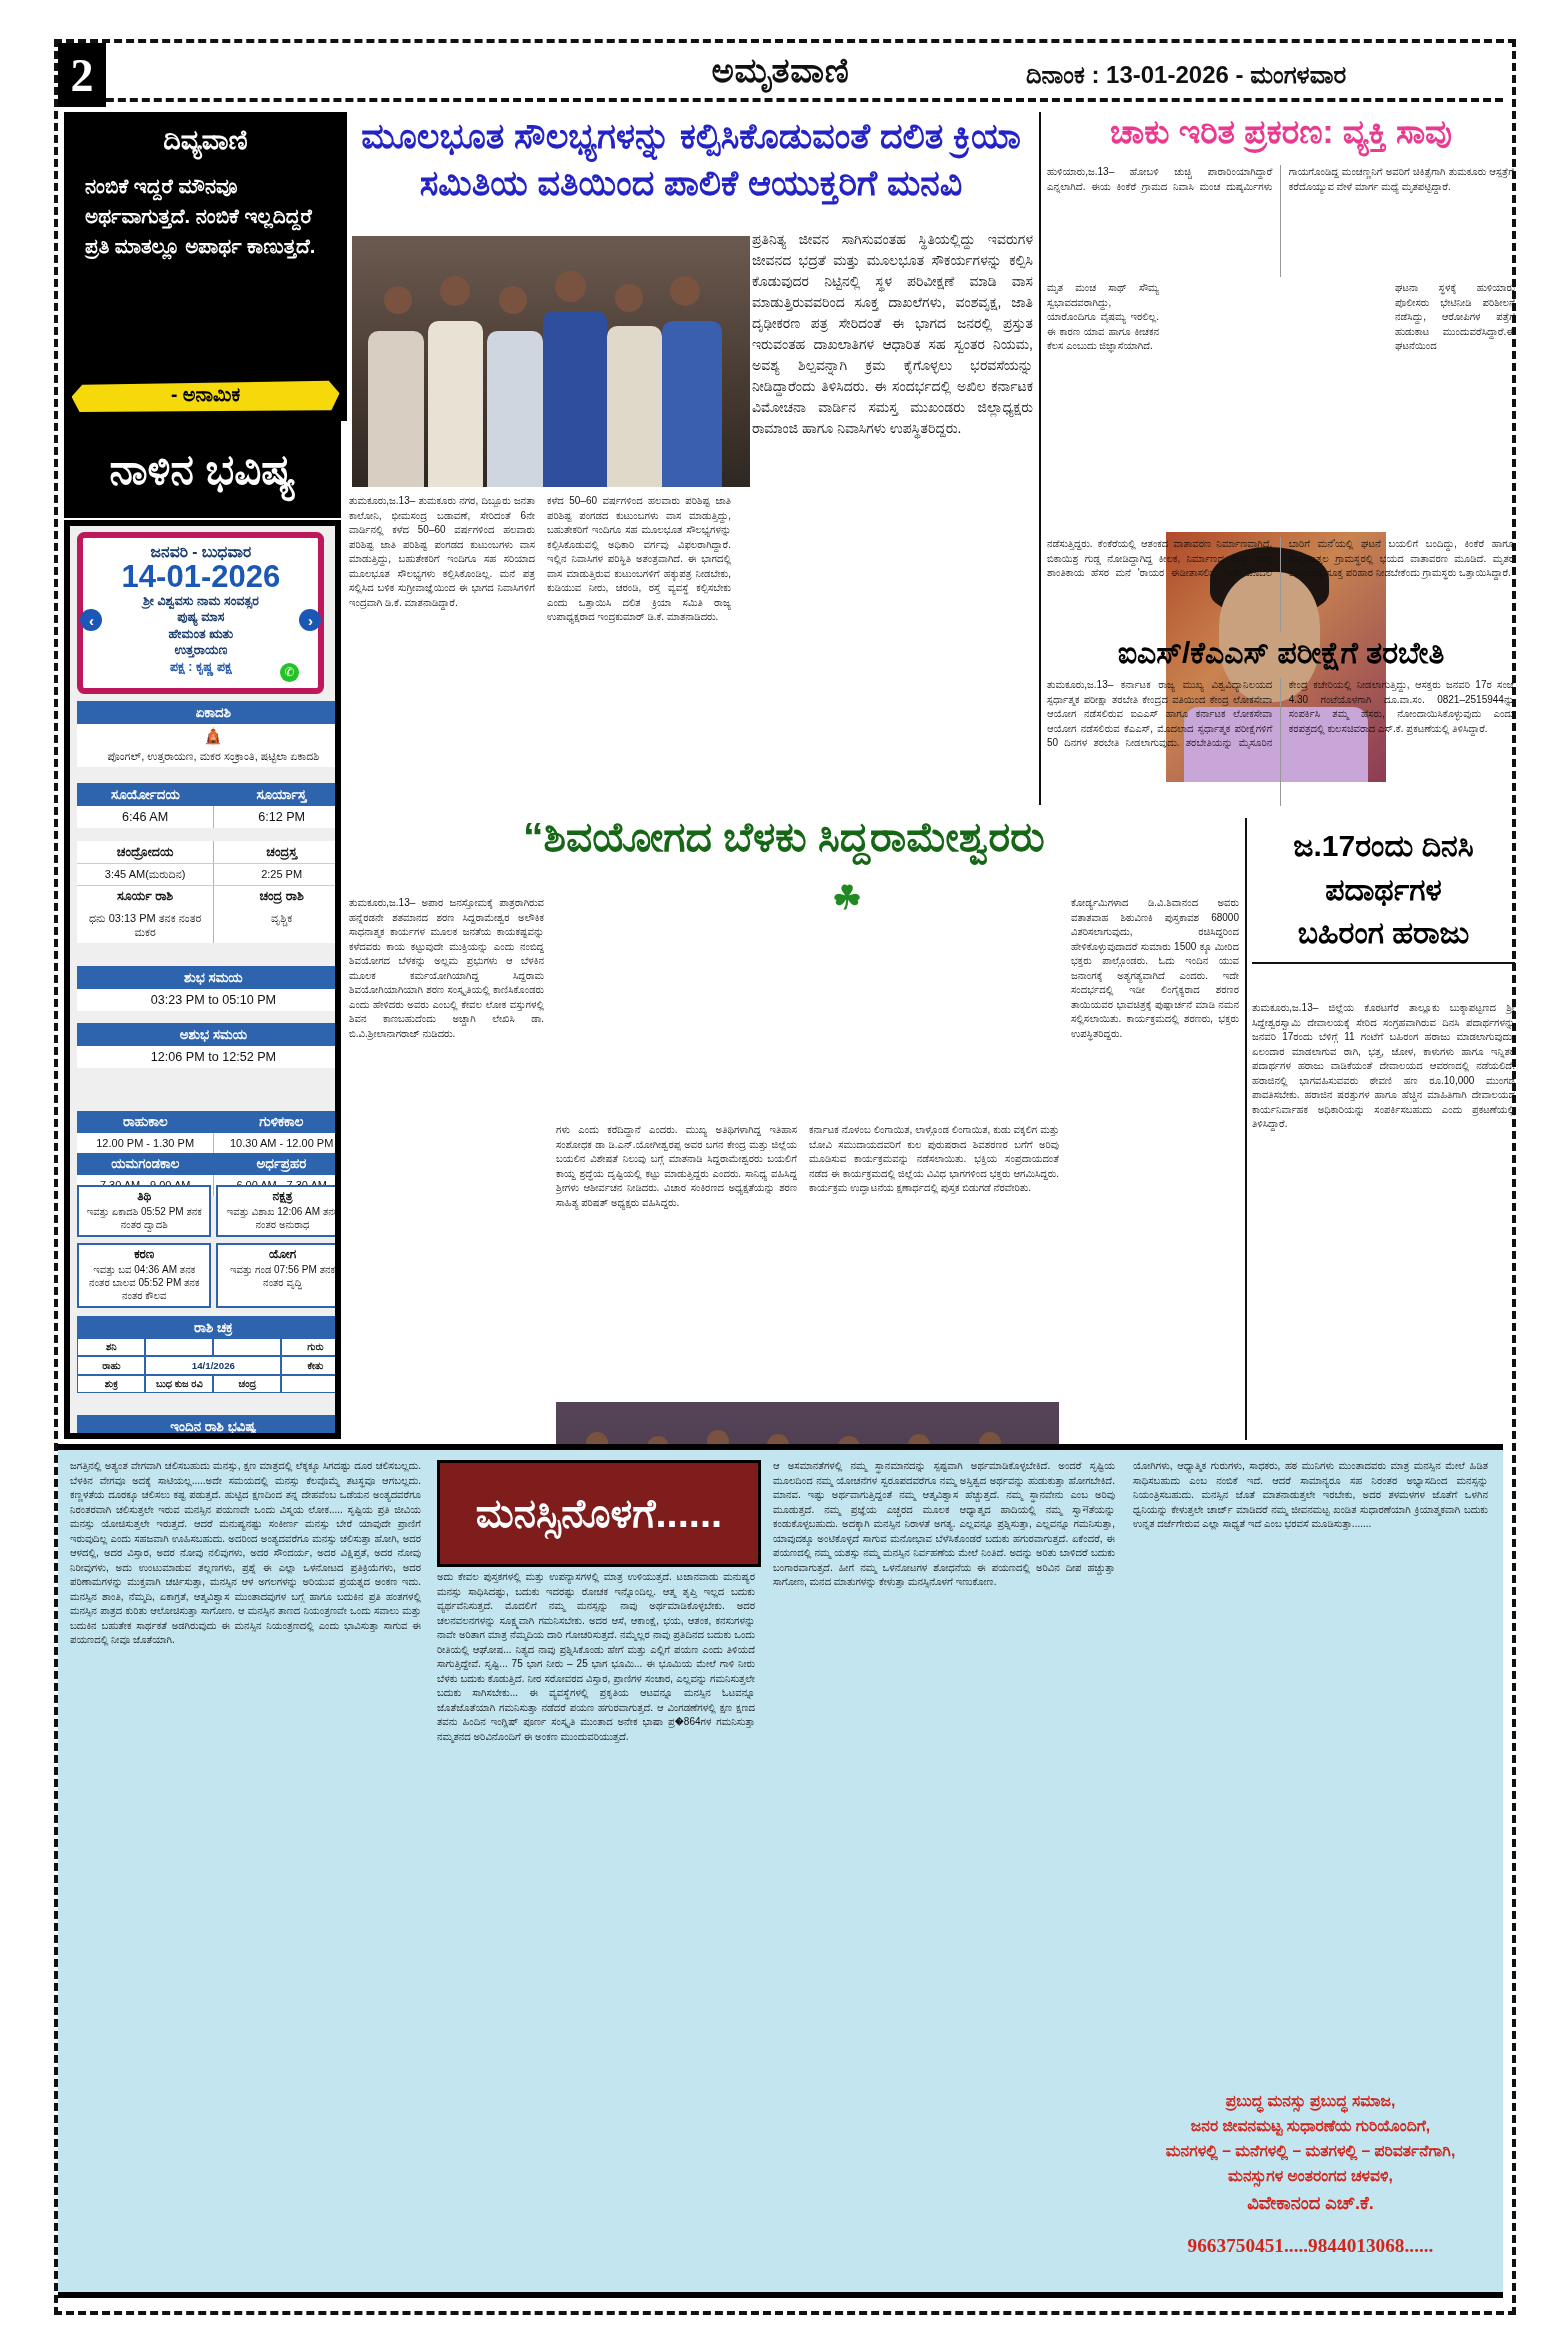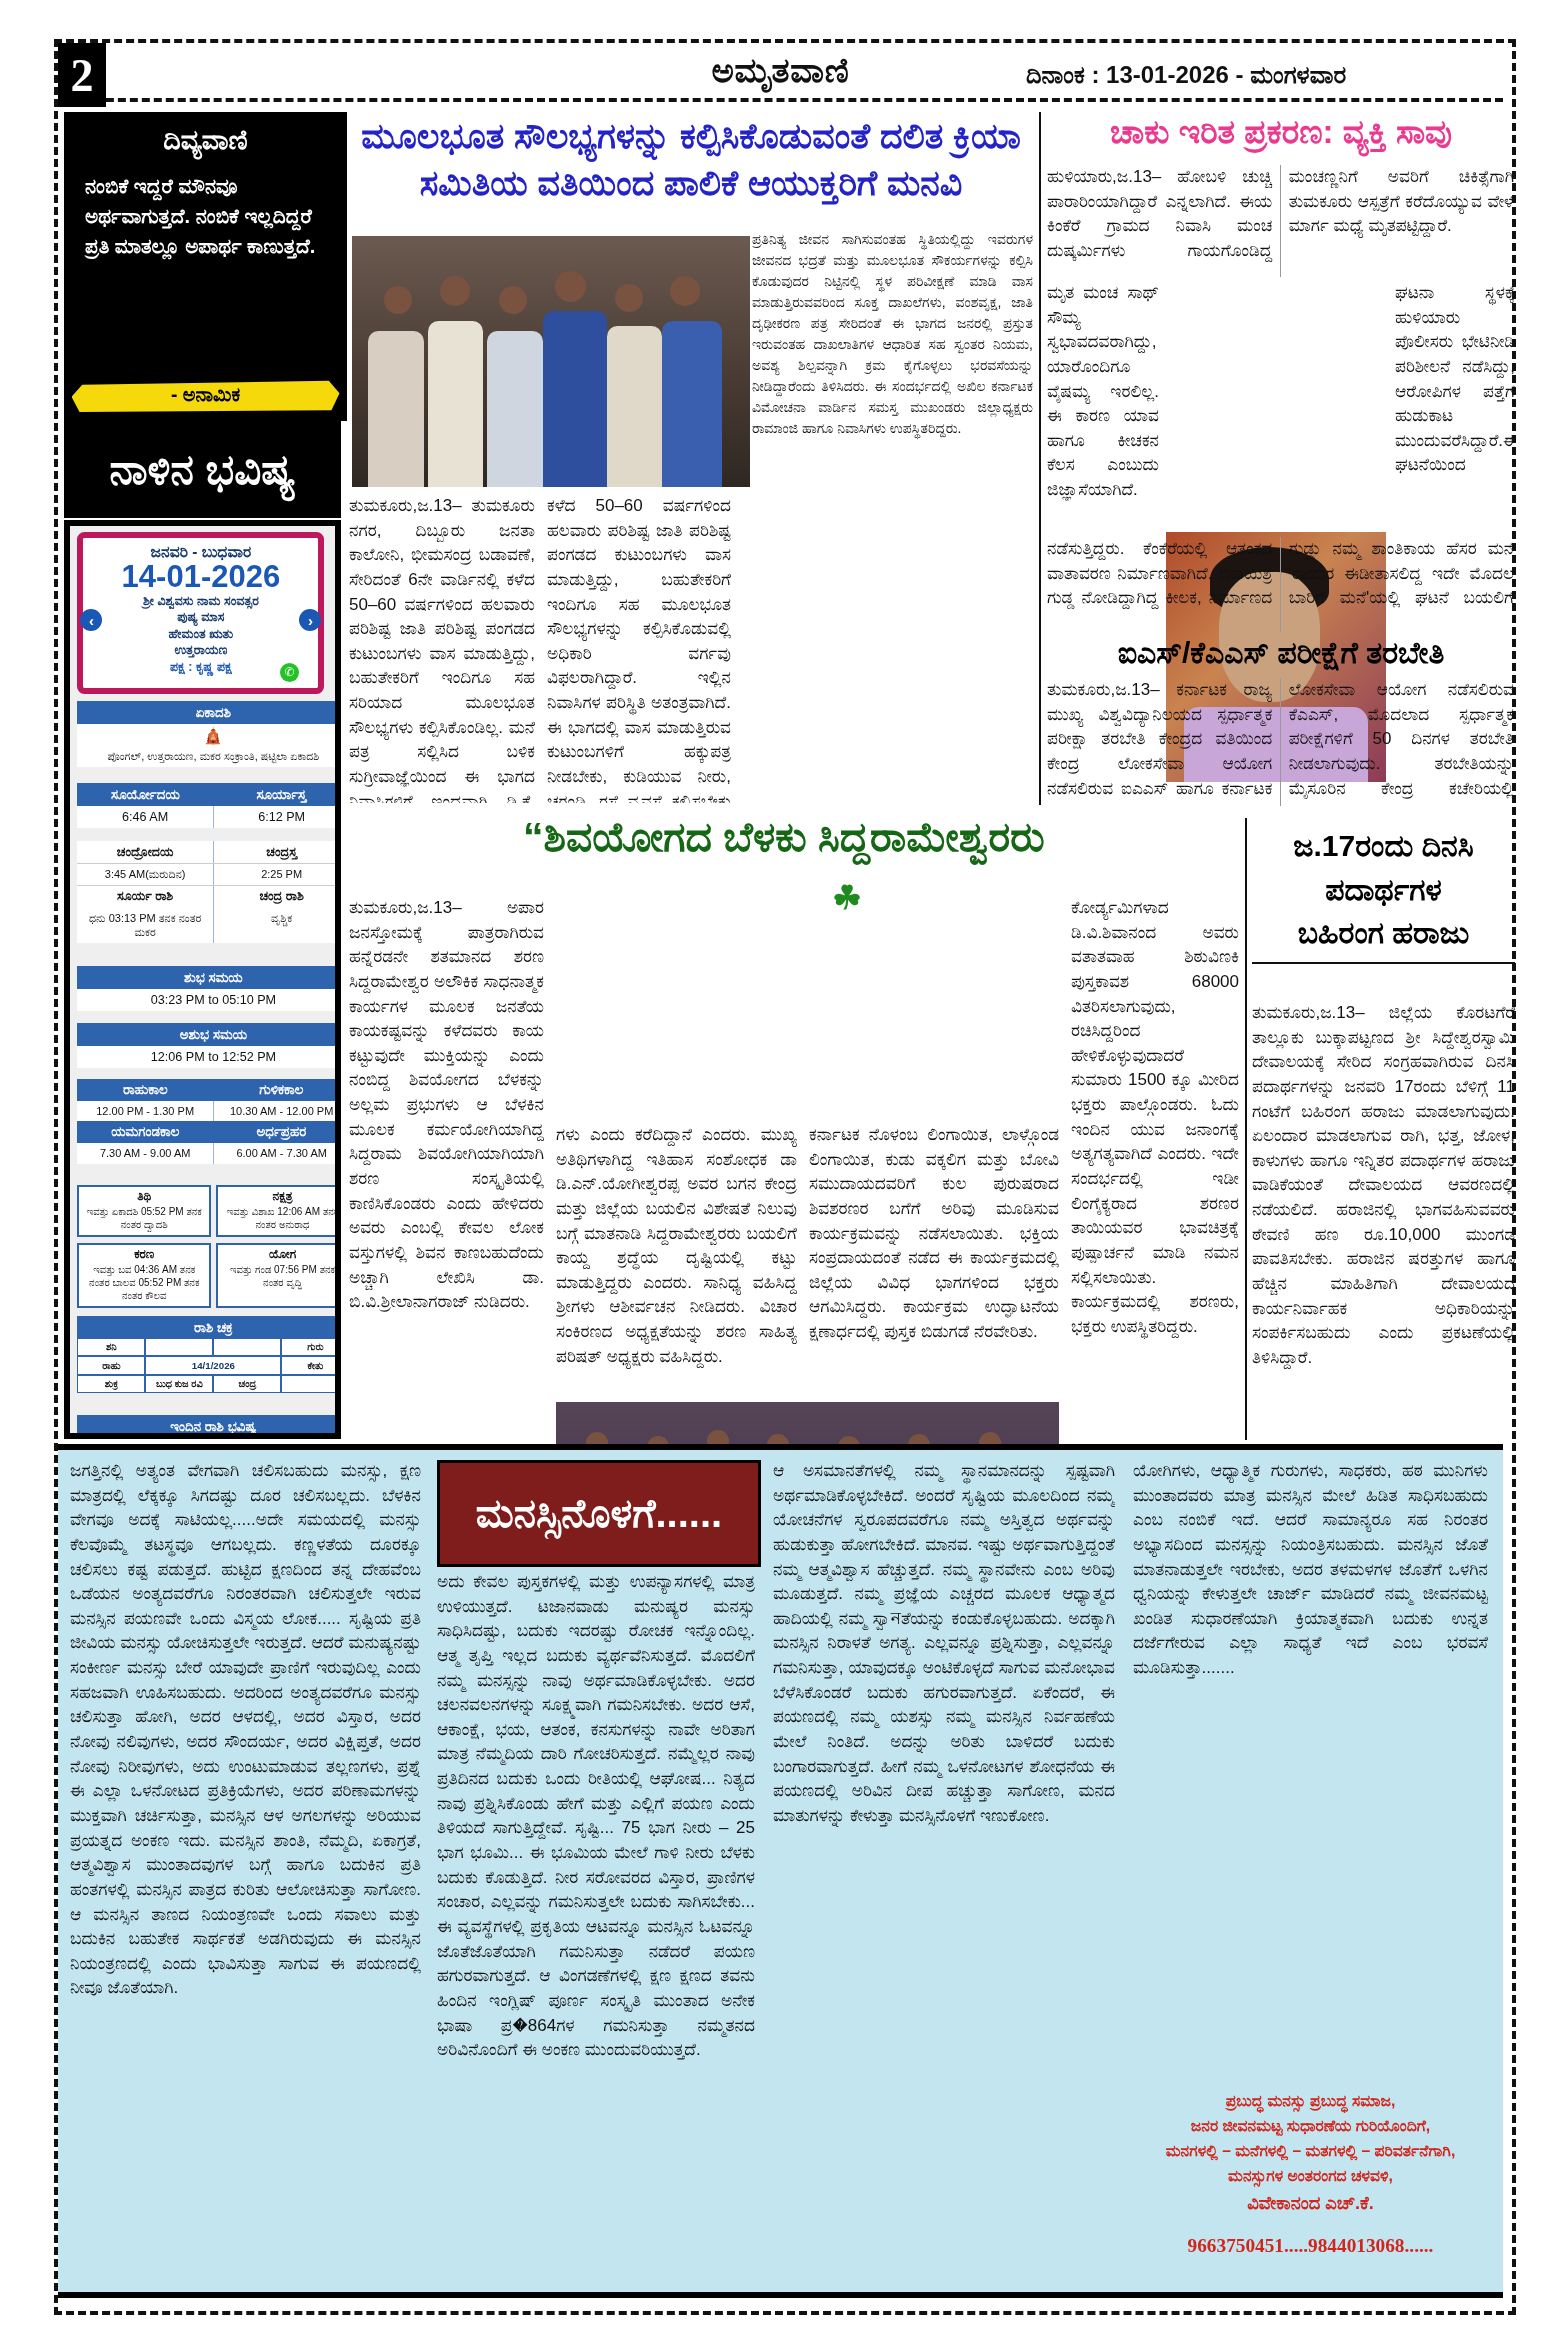--- a/index.html
+++ b/index.html
@@ -44,21 +44,21 @@
   .smtxt{font-size:11px;line-height:1.3;padding:3px 4.5px;}
   .bcell{font-size:12.6px;font-weight:bold;padding:3.7px 0;}
   .tbox{border:2.2px solid #2e63ad;background:#fff;text-align:center;}
   .tbox .h{font-size:12px;font-weight:bold;padding:2.2px 0;}
   .tbox .v{font-size:10px;line-height:1.3;padding:0 3px 3.7px;}
   
   .h-blue{color:#2323c8;font-weight:bold;text-align:center;font-size:35px;line-height:1.35;}
   .h-pink{color:#ea3a90;font-weight:bold;text-align:center;font-size:33px;}
   .h-green{color:#156615;font-weight:bold;font-size:41px;}
   .h-black{color:#000;font-weight:bold;text-align:center;}
-  .body-txt{font-size:17px;line-height:1.45;text-align:justify;overflow:hidden;}
+  .body-txt{font-size:10px;line-height:1.45;text-align:justify;overflow:hidden;}
   .body-lg{font-size:14px;line-height:1.5;}
   .cols2{column-count:2;column-gap:16.4px;column-rule:0.7px solid #999;}
   .vrule{background:#111;width:2.2px;}
   
   .photo1{background:linear-gradient(180deg,#6b5a50 0%,#4a3c34 55%,#2e2722 100%);position:relative;overflow:hidden;}
   .photo2{background:linear-gradient(180deg,#564457 0%,#46344a 60%,#3a2c3e 100%);position:relative;overflow:hidden;}
   .fig{position:absolute;bottom:0;border-radius:10.4px 10.4px 0 0;}
   .head{position:absolute;border-radius:50%;background:#7a5340;}
   .table-cloth{position:absolute;left:0;right:0;bottom:0;height:34%;background:linear-gradient(180deg,#dcdcdc,#f4f4f4);}
   .table-runner{position:absolute;left:4%;right:4%;bottom:26%;height:9%;background:#2d4f9e;}
@@ -149,21 +149,21 @@
       <div class="caltbl" style="top:440px;">
         <div class="bluebar">ಶುಭ ಸಮಯ</div>
         <div class="whcell bcell" style="font-weight:normal;">03:23 PM to 05:10 PM</div>
       </div>
       <div class="caltbl" style="top:497px;">
         <div class="bluebar">ಅಶುಭ ಸಮಯ</div>
         <div class="whcell bcell" style="font-weight:normal;">12:06 PM to 12:52 PM</div>
       </div>
 
       <div class="caltbl" style="top:553px;">
-        <div class="row2 bluebar" style="padding:0;">
+        <div class="row2 bluebar" style="padding:0;margin-top:32px;">
           <div style="padding:3px 0;">ರಾಹುಕಾಲ</div>
           <div style="padding:3px 0;">ಗುಳಿಕಕಾಲ</div>
         </div>
         <div class="row2 whcell">
           <div class="smtxt">12.00 PM - 1.30 PM</div>
           <div class="smtxt vl">10.30 AM - 12.00 PM</div>
         </div>
         <div class="row2 bluebar" style="padding:0;">
           <div style="padding:3px 0;">ಯಮಗಂಡಕಾಲ</div>
           <div style="padding:3px 0;">ಅರ್ಧಪ್ರಹರ</div>

